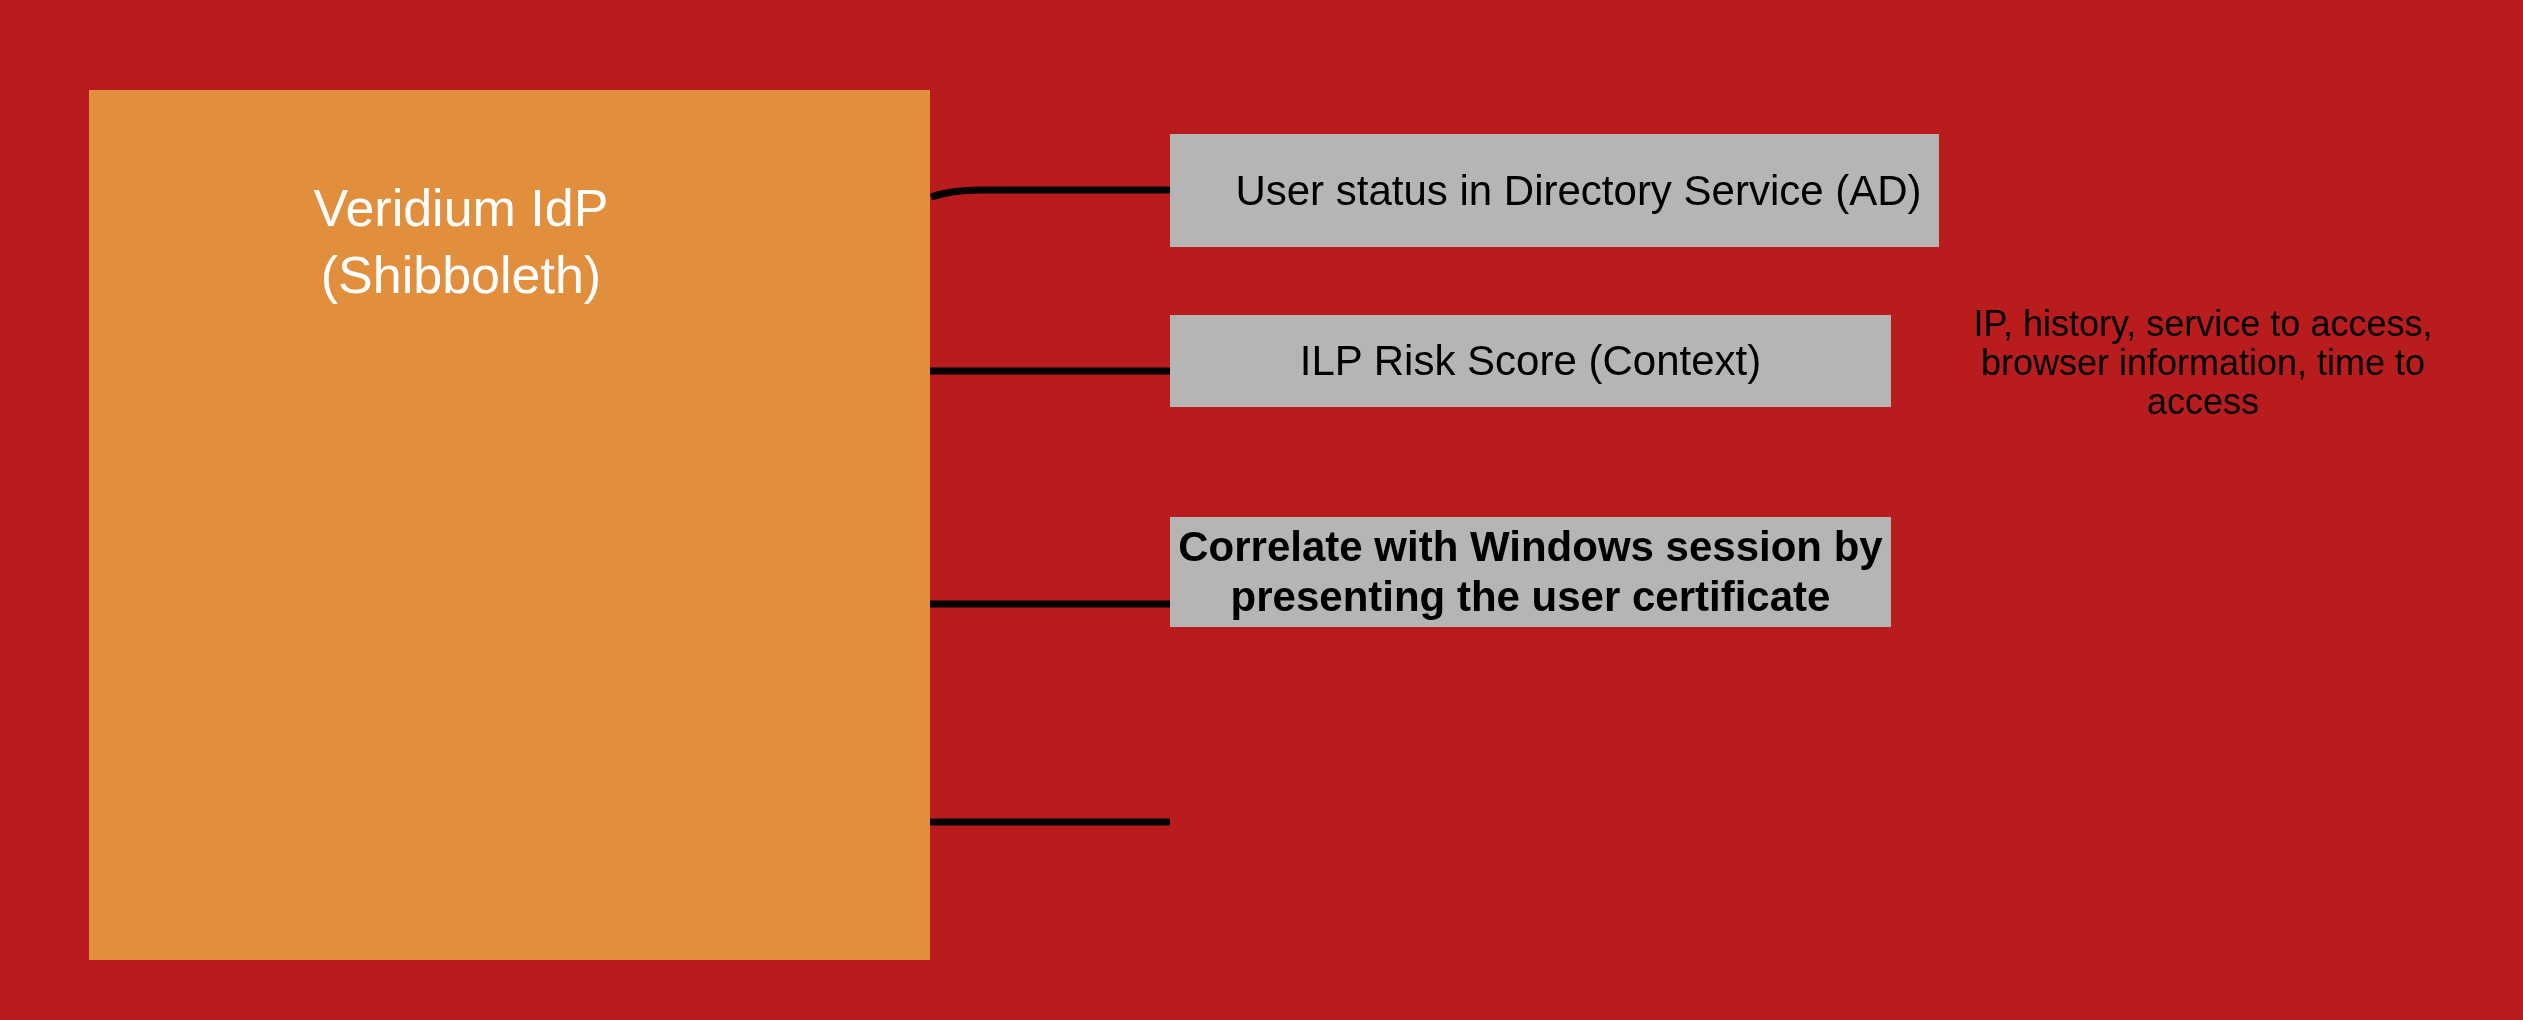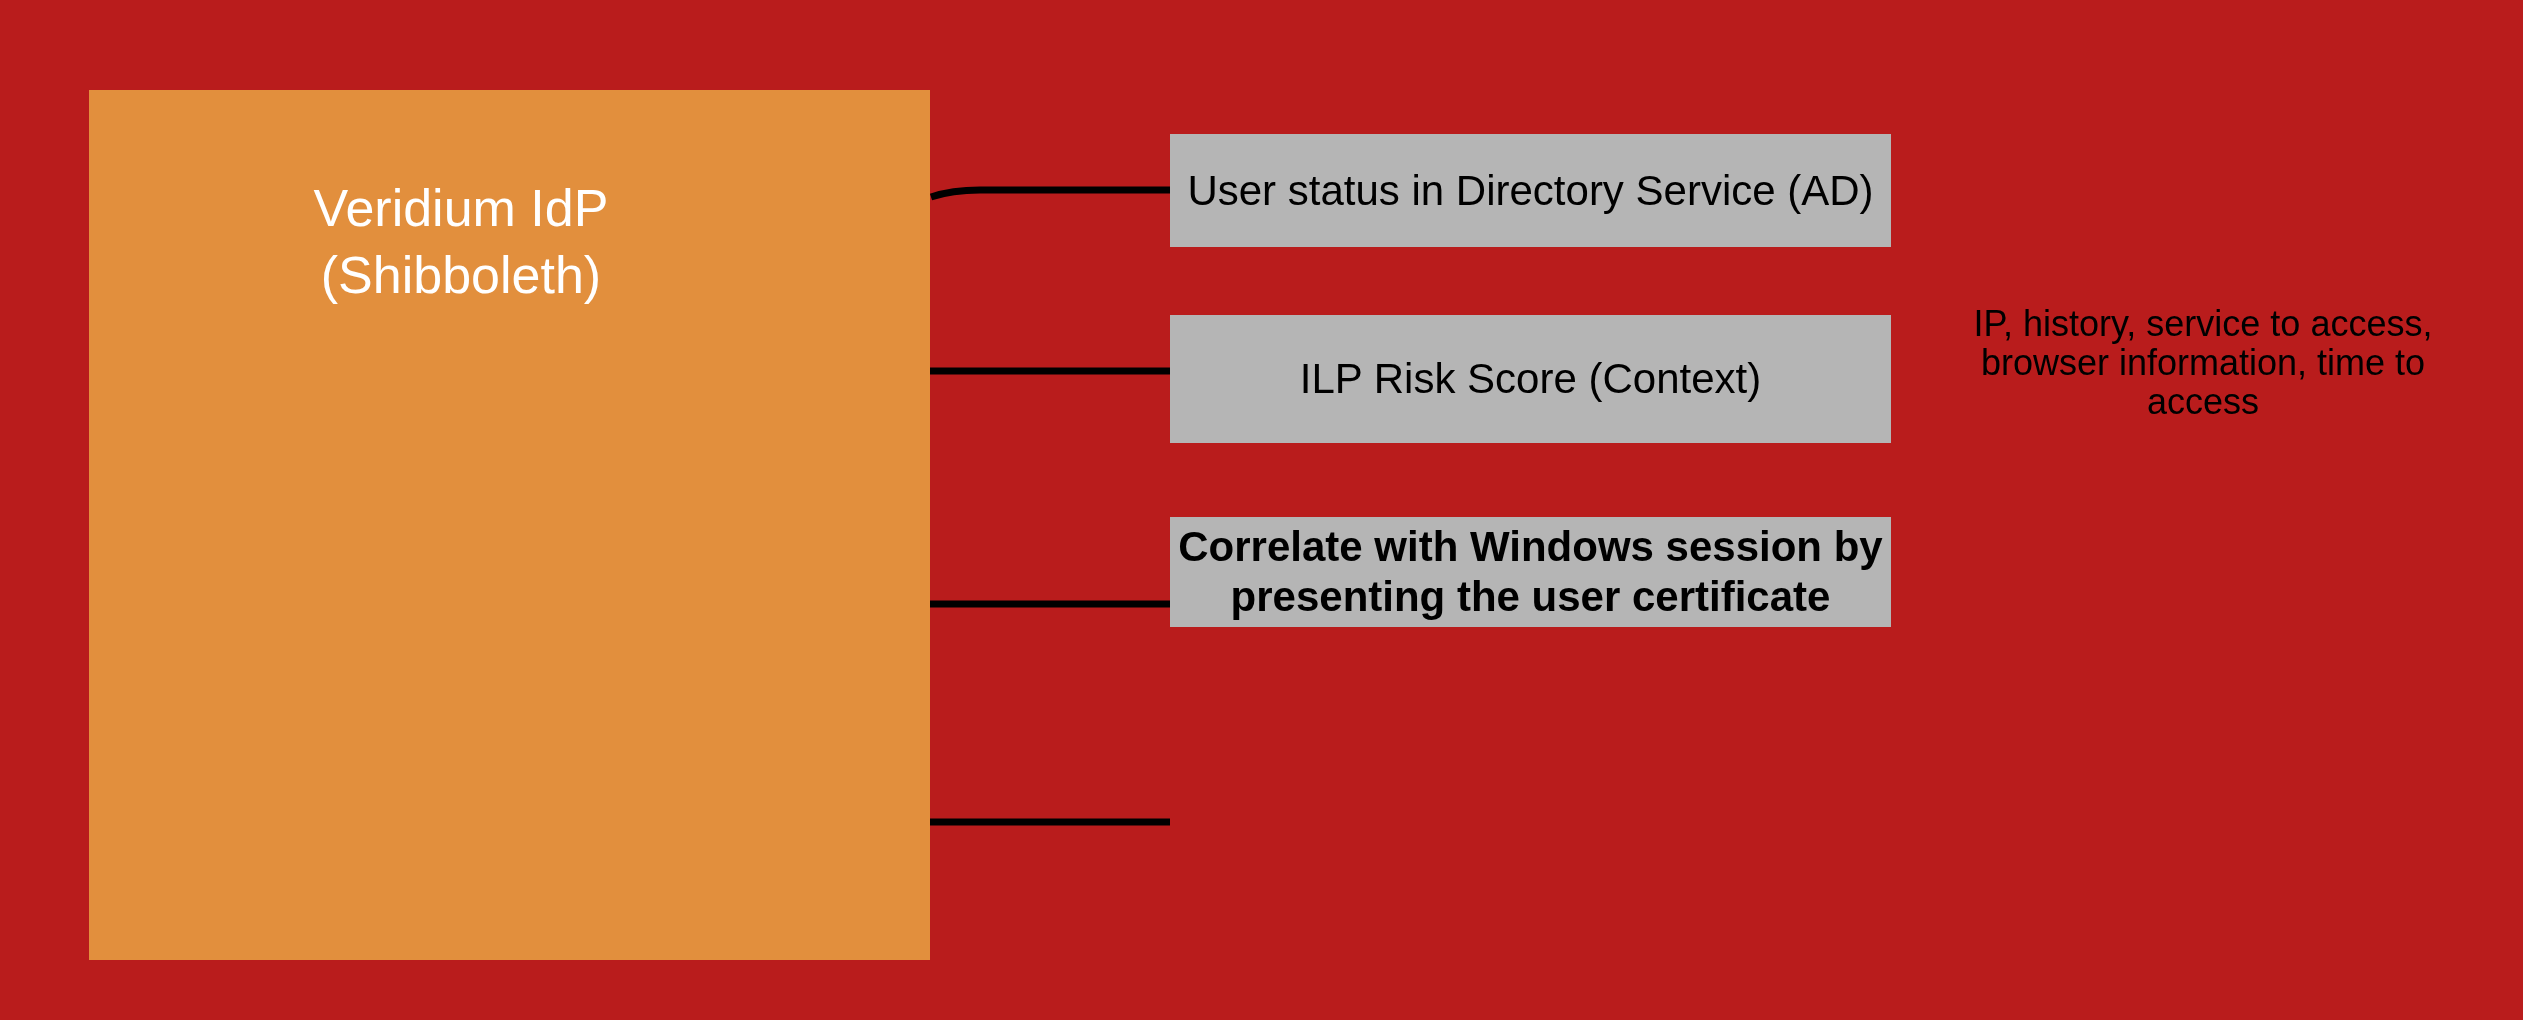--- a/index.html
+++ b/index.html
@@ -53,22 +53,22 @@
   }
   .factor-box span {
     display: block;
     width: 100%;
     text-align: center;
     color: #000000;
     font-size: 42px;
     line-height: 50px;
     white-space: pre-line;
   }
-  .fb1 { top: 134px; height: 113px; }
-  .fb2 { top: 315px; height: 128px; }
+  .fb1 { top: 134px; height: 113px; padding-left: 48px; }
+  .fb2 { top: 315px; height: 92px; }
   .fb3 { top: 517px; height: 110px; font-weight: bold; }
   .fb4 { top: 751px; height: 109px; }
   .annotation {
     position: absolute;
     left: 1973px;
     top: 304px;
     width: 460px;
     text-align: center;
     color: #000000;
     font-size: 36px;

